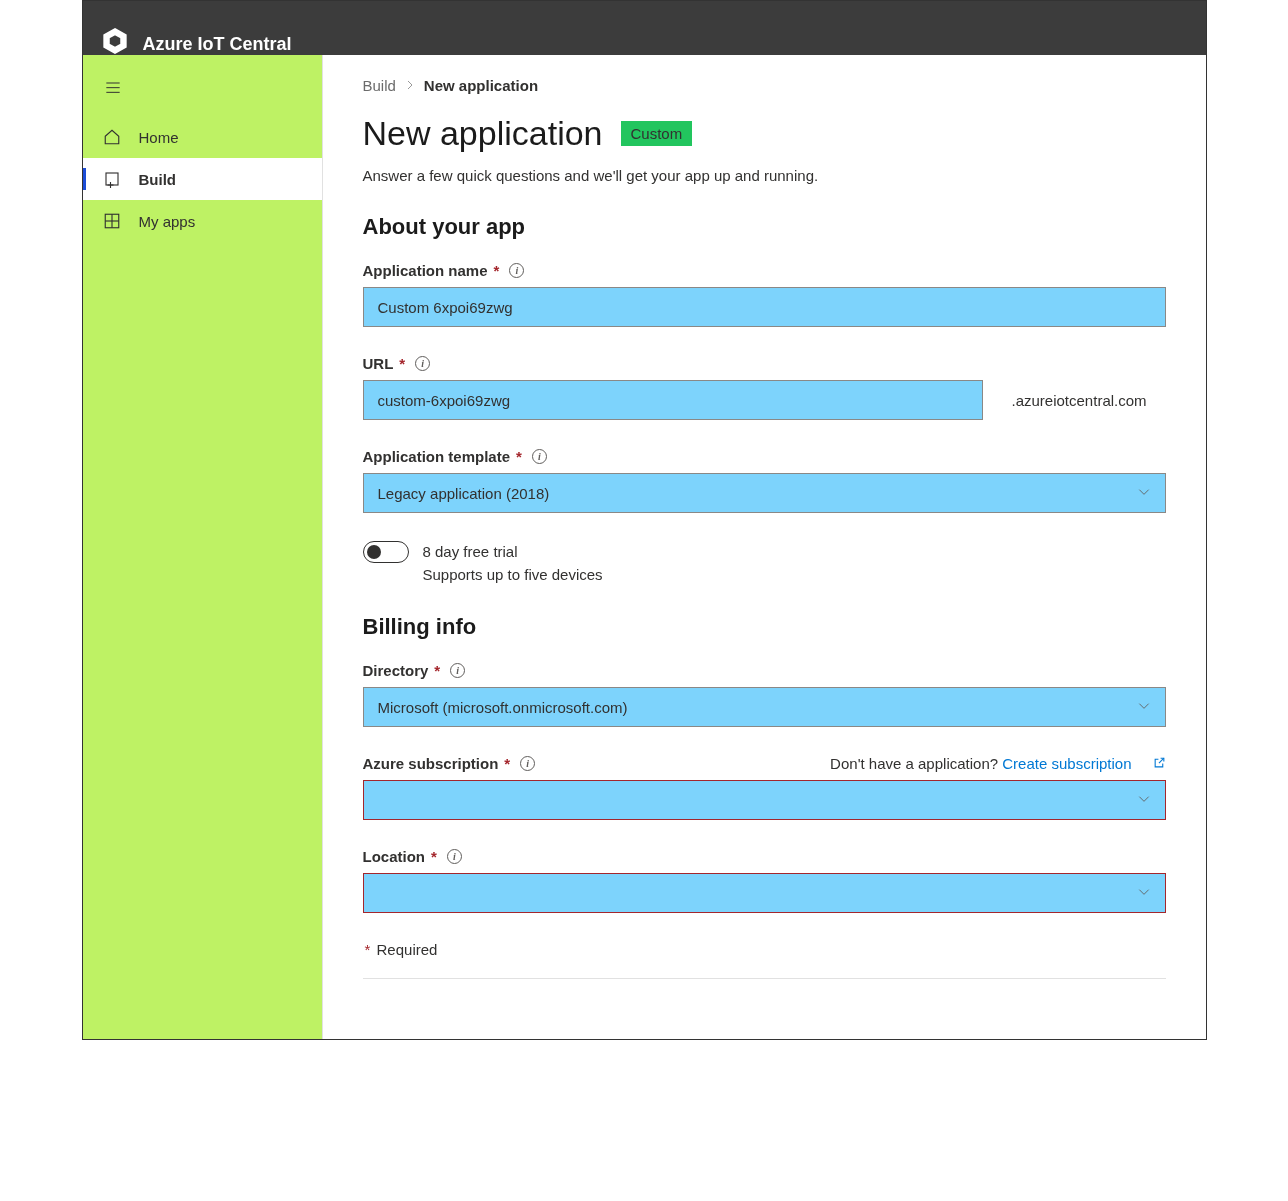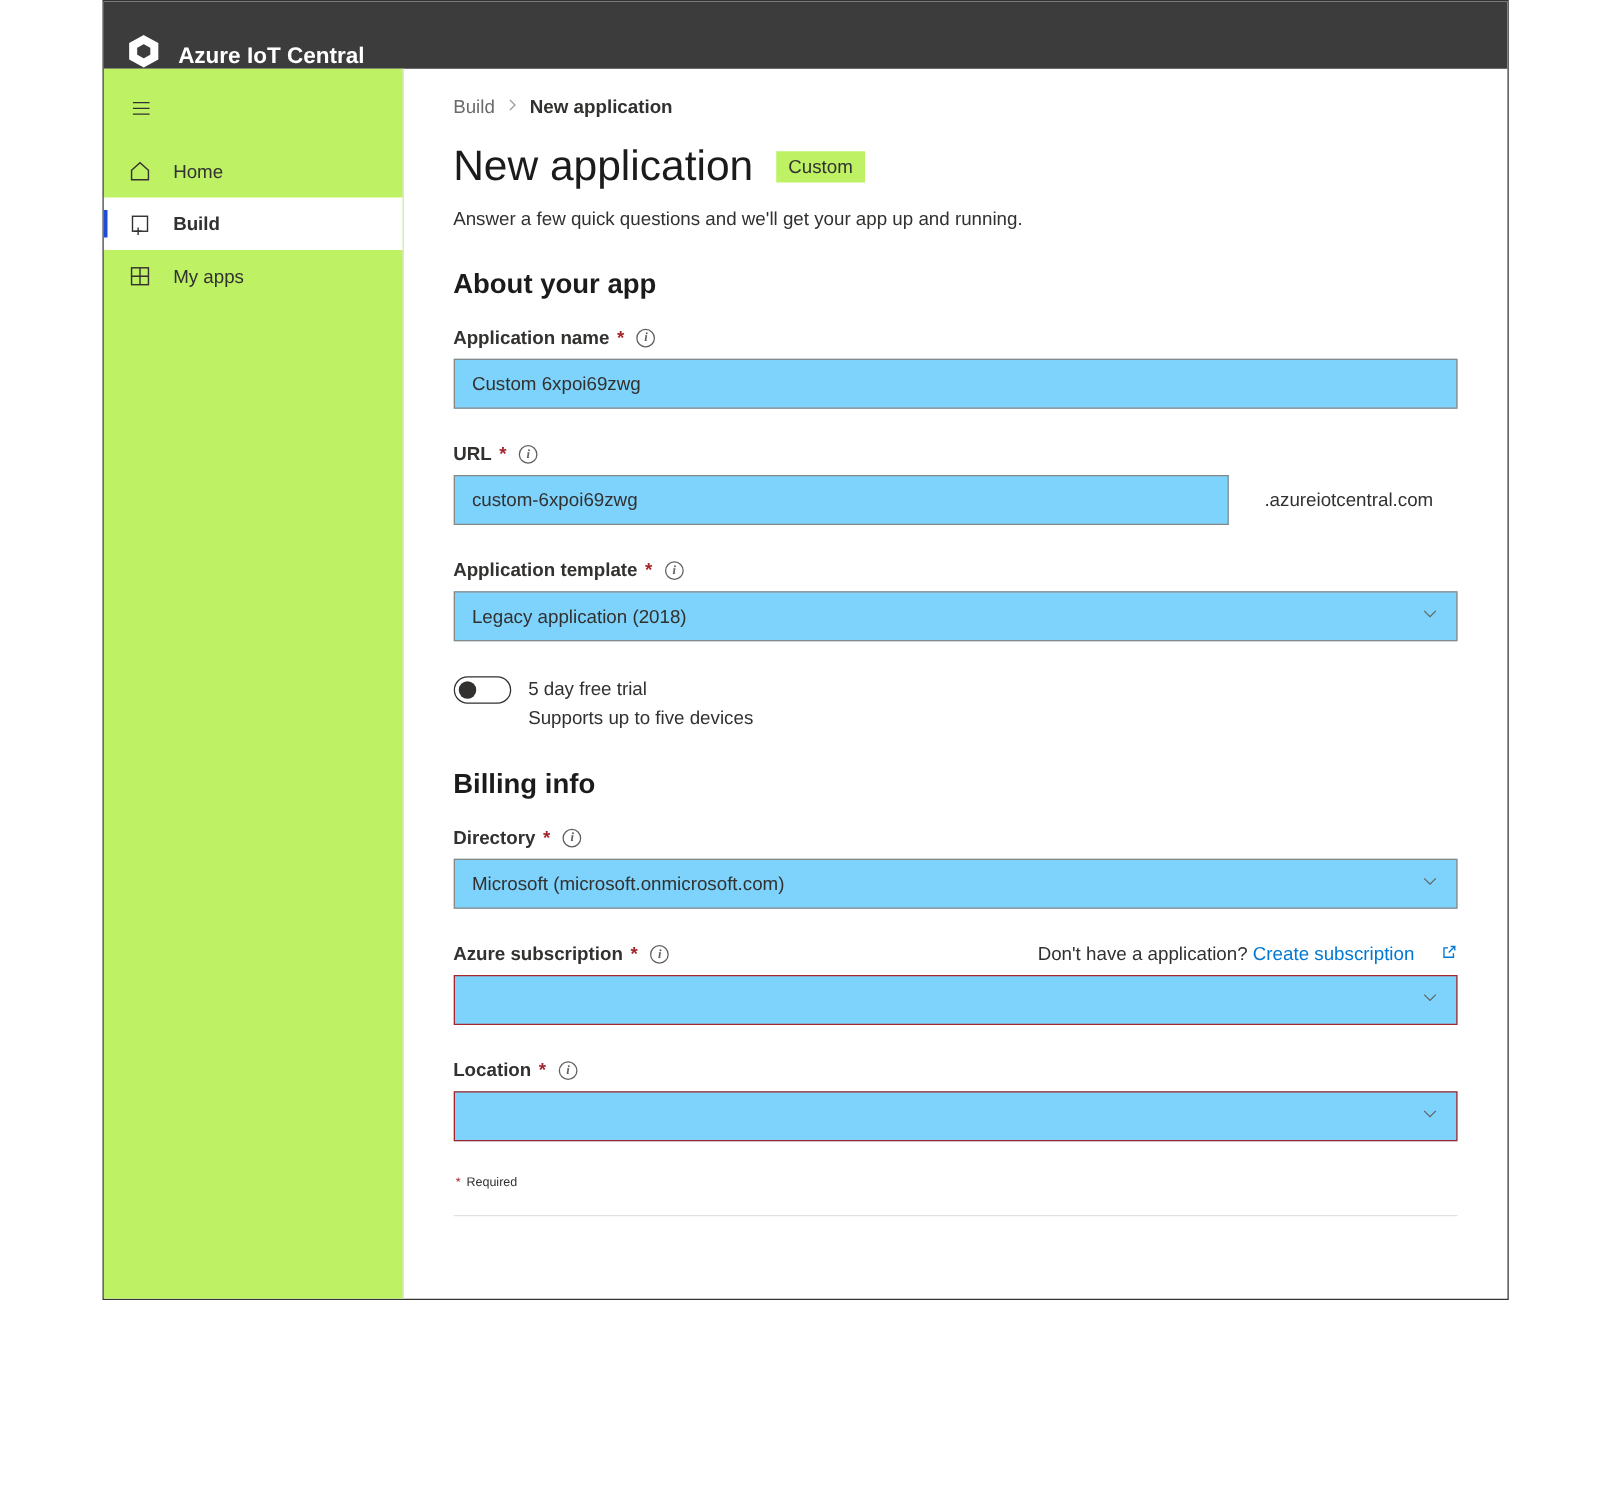--- a/index.html
+++ b/index.html
@@ -112,21 +112,21 @@
       align-items: center;
       gap: 18px;
       margin-bottom: 14px;
     }
     .page-title {
       font-size: 34px;
       font-weight: 500;
       color: #1b1b1b;
     }
     .badge {
-      background: #bef264;
+      background: #22c55e;
       padding: 4px 10px;
       font-size: 15px;
       color: #323130;
       text-align: center;
     }
     .subtitle {
       font-size: 15px;
       color: #323130;
       margin-bottom: 30px;
     }
@@ -247,21 +247,21 @@
       cursor: pointer;
       display: inline-flex;
       align-items: center;
       gap: 21px;
     }
     .extlink-icon {
       width: 13px;
       height: 13px;
     }
     .required-note {
-      font-size: 10px;
+      font-size: 15px;
       color: #323130;
       margin-top: 24px;
       margin-bottom: 20px;
     }
     .hr {
       border: none;
       border-top: 1px solid #e1e1e1;
       margin-top: 8px;
     }
   </style>
@@ -373,21 +373,21 @@
             </svg>
         </span>
       </div>
     </div>
 
     <div class="toggle-row">
       <div class="toggle">
         <div class="knob"></div>
       </div>
       <div class="toggle-text">
-        <div>5 day free trial</div>
+        <div>8 day free trial</div>
         <div>Supports up to five devices</div>
       </div>
     </div>
 
     <h2 class="section-title">Billing info</h2>
 
     <div class="field-row">
       <div class="field-label">
         <span>Directory</span>
         <span class="req">*</span>

